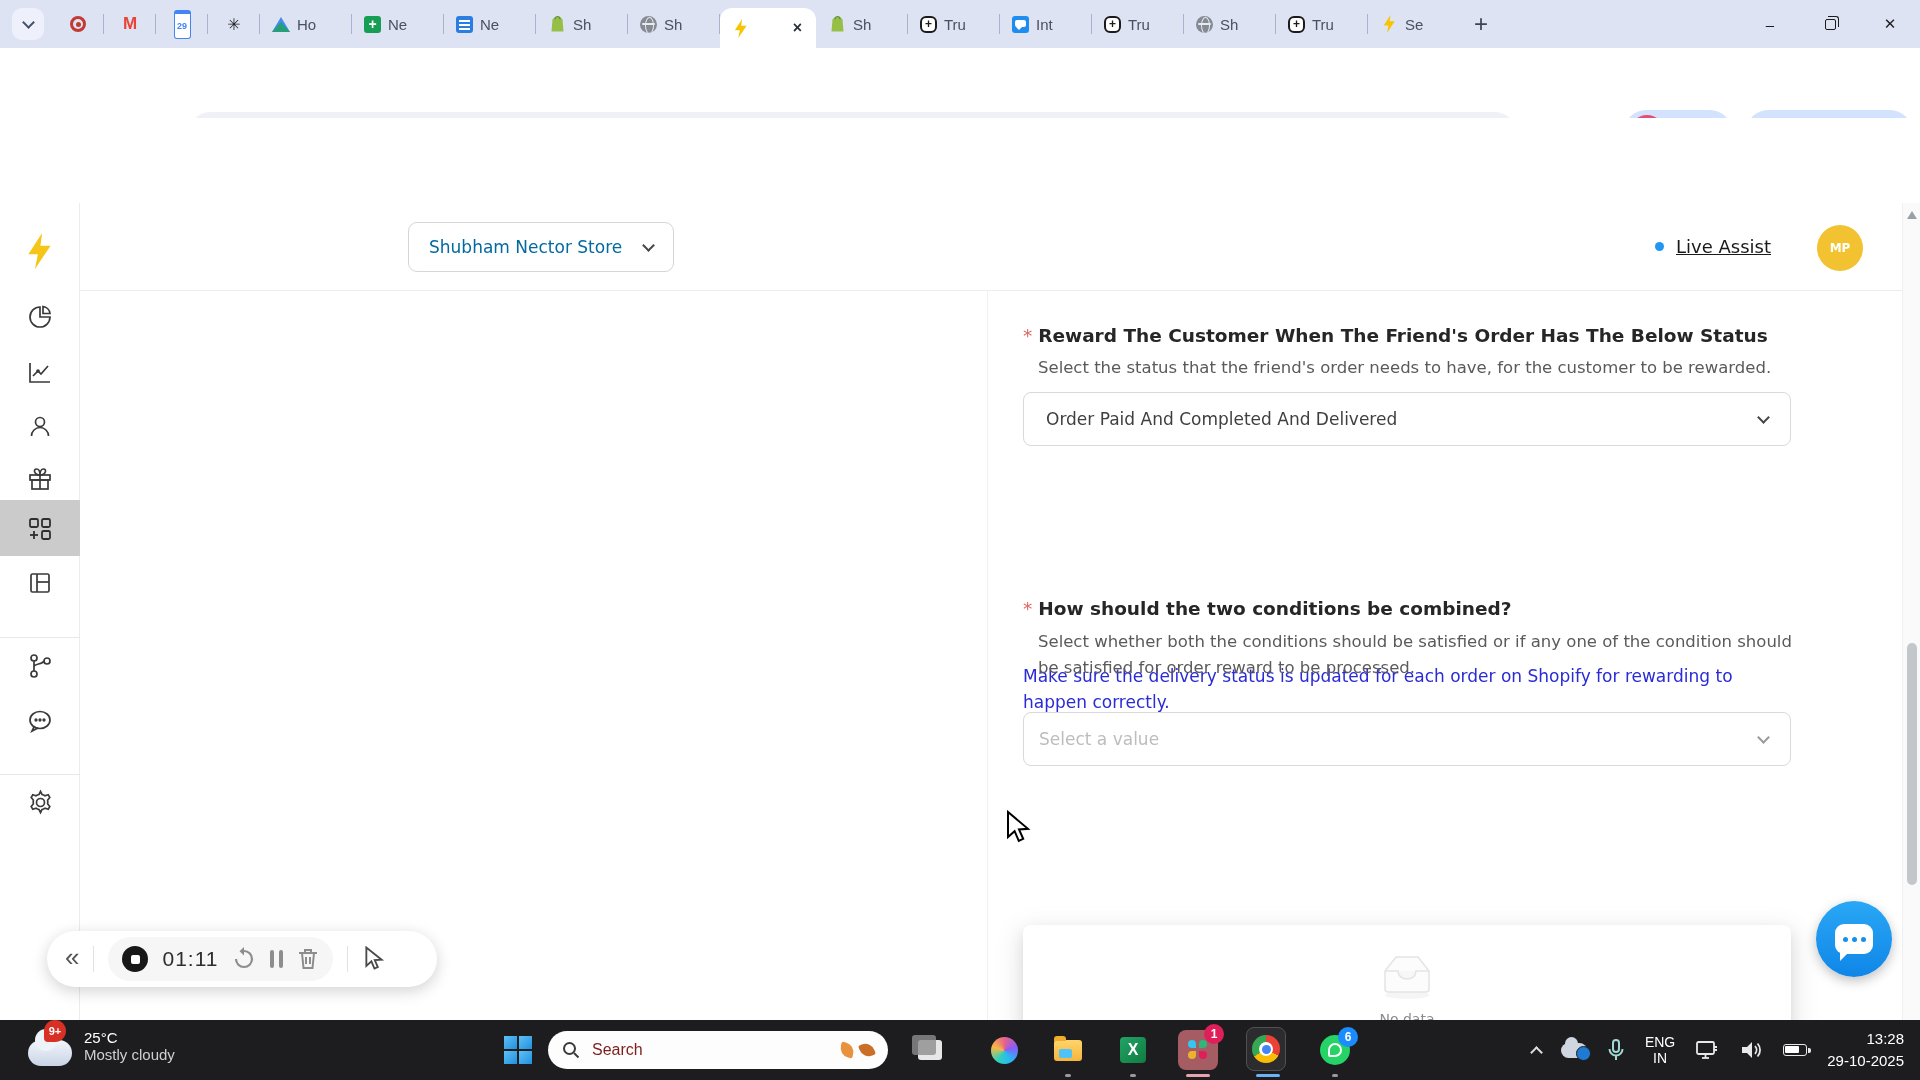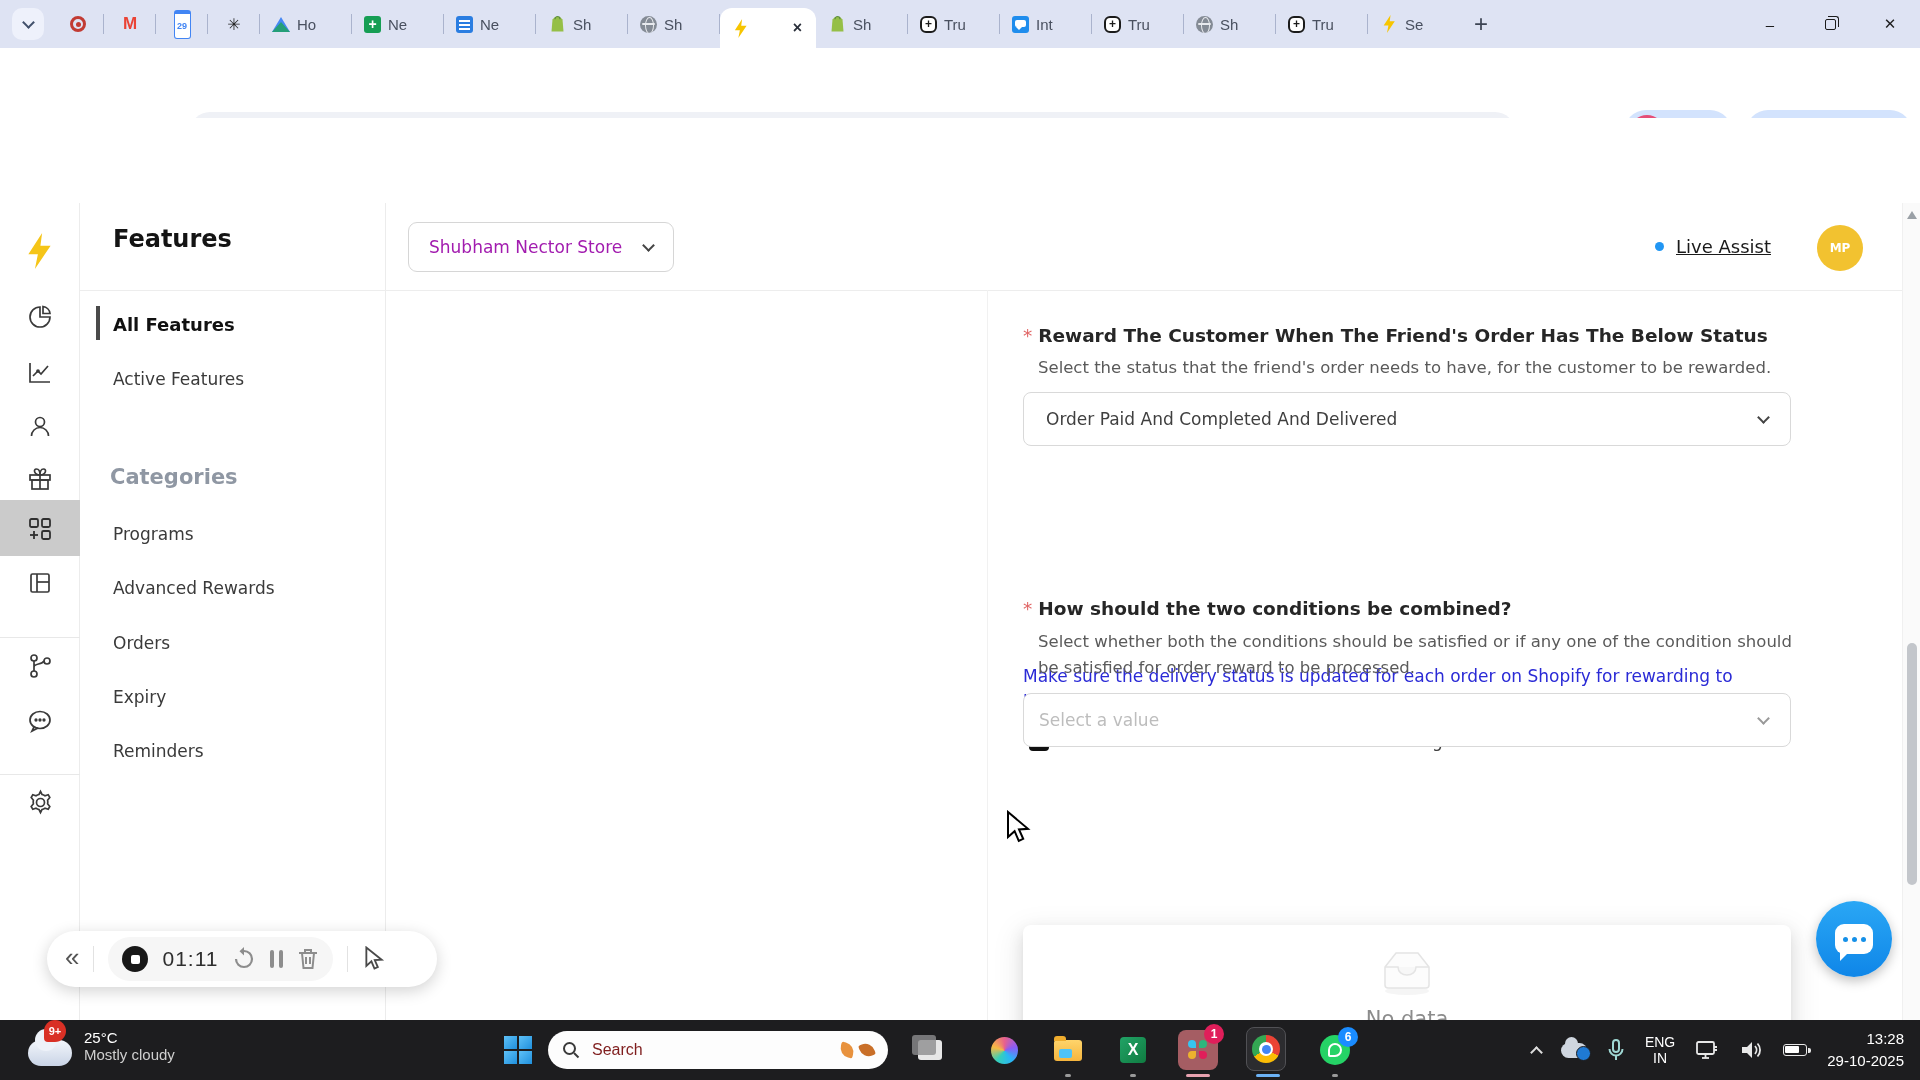--- a/index.html
+++ b/index.html
@@ -77,41 +77,41 @@
   #ftitle { position:absolute; left:33px; top:22px; font-size:24px; font-weight:bold; color:#141414; font-family:"DejaVu Sans", sans-serif;}
   .fitem { position:absolute; left:33px; font-size:17px; color:#3a3a3a; font-family:"DejaVu Sans", sans-serif;}
   .fitem.bold { font-weight:bold; color:#111; }
   .factivebar { position:absolute; left:16px; top:103px; width:4px; height:34px; background:#4a4a4a; }
   #fcat { position:absolute; left:30px; top:262px; font-size:21px; font-weight:bold; color:#8f97a3; font-family:"DejaVu Sans", sans-serif;}
   #hdrline { position:absolute; left:80px; top:87px; width:1840px; height:1px; background:#ededed; }
   #contentline { position:absolute; left:987px; top:87px; width:1px; height:730px; background:#f1f1f1; }
 
   
   #storebox { position:absolute; left:408px; top:19px; width:266px; height:50px; border:1px solid #d6d6d6; border-radius:9px; display:flex; align-items:center; justify-content:space-between; padding:0 20px; background:#fff;}
-  #storebox .stext { font-size:17px; color:#a21caf; font-family:"DejaVu Sans", sans-serif; }
+  #storebox .stext { font-size:17px; color:#0369a1; font-family:"DejaVu Sans", sans-serif; }
   .selchev { width:9px; height:9px; border-right:2px solid #444; border-bottom:2px solid #444; transform:rotate(45deg); margin-top:-4px; flex:none;}
   #liveassist { position:absolute; left:1655px; top:33px; display:flex; align-items:center; gap:12px; }
   #liveassist .dot { width:9px; height:9px; border-radius:50%; background:#2196f3; }
   #liveassist .la { font-size:18px; color:#1a1a1a; text-decoration:underline; font-family:"DejaVu Sans", sans-serif;}
   #avatar { position:absolute; left:1817px; top:22px; width:46px; height:46px; border-radius:50%; background:#f2c230; color:#fff; font-size:12px; font-weight:bold; display:flex; align-items:center; justify-content:center; font-family:"DejaVu Sans", sans-serif;}
 
   
   .appfont { font-family:"DejaVu Sans", sans-serif; }
   .qlabel { position:absolute; left:1023px; font-size:18.5px; font-weight:bold; color:#262626; }
   .qlabel .req { color:#e06464; margin-right:6px; font-weight:normal; }
   .qdesc { position:absolute; left:1038px; width:756px; font-size:16.5px; color:#5a5a5a; line-height:1.55; }
   .selbox { position:absolute; left:1023px; width:768px; height:54px; border:1px solid #d9d9d9; border-radius:8px; background:#fff; display:flex; align-items:center; justify-content:space-between; padding:0 22px; }
   .selbox .sval { font-size:17px; color:#3f3f3f; }
   .selbox .sph { font-size:17px; color:#bdbdbd; }
   #bluenote { position:absolute; left:1023px; top:460px; width:760px; font-size:17px; color:#2a2ad6; line-height:1.55; font-weight:500;}
   #checkrow { position:absolute; left:1029px; top:528px; display:flex; align-items:center; gap:18px; }
   #checkbox { width:20px; height:20px; background:#101010; border-radius:4px; color:#fff; font-size:14px; display:flex; align-items:center; justify-content:center; }
   #checklabel { font-size:17px; color:#3f3f3f; }
   #ddpanel { position:absolute; left:1023px; top:722px; width:768px; height:128px; background:#fff; border-radius:8px; box-shadow:0 3px 6px -4px rgba(0,0,0,.12), 0 6px 16px rgba(0,0,0,.10), 0 9px 28px 8px rgba(0,0,0,.06); display:flex; flex-direction:column; align-items:center; justify-content:center; gap:10px; }
-  #nodata { font-size:21px; color:#8c8c8c; }
+  #nodata { font-size:14px; color:#8c8c8c; }
   #taginput { position:absolute; left:1023px; top:852px; width:768px; height:56px; border:2px solid #0d0d0d; border-radius:10px; background:#fff; display:flex; align-items:center; padding:0 20px; box-shadow:0 1px 3px rgba(0,0,0,.18); }
   #taginput .caret { width:2px; height:26px; background:#111; margin-right:2px; }
   #taginput .ph { font-size:17px; color:#a8a8a8; }
 
   
   #sbtrack { position:absolute; left:1902px; top:0; width:18px; height:817px; background:#fafafa; border-left:1px solid #f0f0f0;}
   #sbarrow { position:absolute; left:4px; top:8px; width:0; height:0; border-left:5px solid transparent; border-right:5px solid transparent; border-bottom:8px solid #9aa0a6; }
   #sbthumb { position:absolute; left:4px; top:440px; width:10px; height:242px; background:#c3c6cb; border-radius:5px; }
 
   
@@ -409,32 +409,20 @@
     </div>
     <div class="raildiv" style="top:571px;"></div>
     <div class="railic" style="top:586px;">
       <svg width="27" height="27" viewBox="0 0 27 27" fill="none" stroke="#3a3a3a" stroke-width="1.7">
           <circle cx="13.5" cy="13.5" r="4"></circle>
           <path d="M13.5 2.5 l1.5 3 a8.5 8.5 0 0 1 3 1.2 l3.2-1 1.6 2.8-2.2 2.6 a8.5 8.5 0 0 1 0 3.8 l2.2 2.6-1.6 2.8-3.2-1 a8.5 8.5 0 0 1-3 1.2 l-1.5 3-1.5-3 a8.5 8.5 0 0 1-3-1.2 l-3.2 1-1.6-2.8 2.2-2.6 a8.5 8.5 0 0 1 0-3.8 L4.2 8.5 5.8 5.7 l3.2 1 a8.5 8.5 0 0 1 3-1.2 z"></path>
         </svg>
     </div>
   </div>
 
-  <div id="features">
-    <div id="ftitle">Features</div>
-    <div class="factivebar"></div>
-    <div class="fitem bold appfont" style="top:111px; font-size:18px;">All Features</div>
-    <div class="fitem" style="top:166px;">Active Features</div>
-    <div id="fcat">Categories</div>
-    <div class="fitem" style="top:321px;">Programs</div>
-    <div class="fitem" style="top:375px;">Advanced Rewards</div>
-    <div class="fitem" style="top:430px;">Orders</div>
-    <div class="fitem" style="top:484px;">Expiry</div>
-    <div class="fitem" style="top:538px;">Reminders</div>
-  </div>
 
   <div id="hdrline"></div>
   <div id="contentline"></div>
 
   <div id="storebox">
     <span class="stext">Shubham Nector Store</span>
     <span class="selchev"></span>
   </div>
   <div id="liveassist">
     <span class="dot"></span>
@@ -450,21 +438,21 @@
   </div>
   <div id="bluenote" class="appfont">Make sure the delivery status is updated for each order on Shopify for rewarding to happen correctly.</div>
   <div id="checkrow" class="appfont">
     <span id="checkbox">
         <span>✓</span>
       </span>
     <span id="checklabel">Combine the above condition with order tags</span>
   </div>
   <div class="qlabel appfont" style="top:395px;"><span class="req">*</span><span>How should the two conditions be combined?</span></div>
   <div class="qdesc appfont" style="top:426px;">Select whether both the conditions should be satisfied or if any one of the condition should be satisfied for order reward to be processed.</div>
-  <div class="selbox appfont" style="top:490px;padding-left:15px;">
+  <div class="selbox appfont" style="top:509px;padding-left:15px;">
     <span class="sph">Select a value</span>
     <span class="selchev" style="border-color:#999;"></span>
   </div>
   <div id="ddpanel" class="appfont">
     <svg width="64" height="50" viewBox="0 0 64 50">
       <ellipse cx="32" cy="44" rx="22" ry="4" fill="#f5f5f5"></ellipse>
       <path d="M10 20 L21 6 h22 l11 14 v18 a3 3 0 0 1-3 3 h-38 a3 3 0 0 1-3-3 z" fill="#fcfcfc" stroke="#e4e4e4" stroke-width="1.5"></path>
       <path d="M10 20 h13 c0 5 4 8 9 8 s9-3 9-8 h13" fill="#f7f7f7" stroke="#e4e4e4" stroke-width="1.5"></path>
     </svg>
     <span id="nodata">No data</span>

